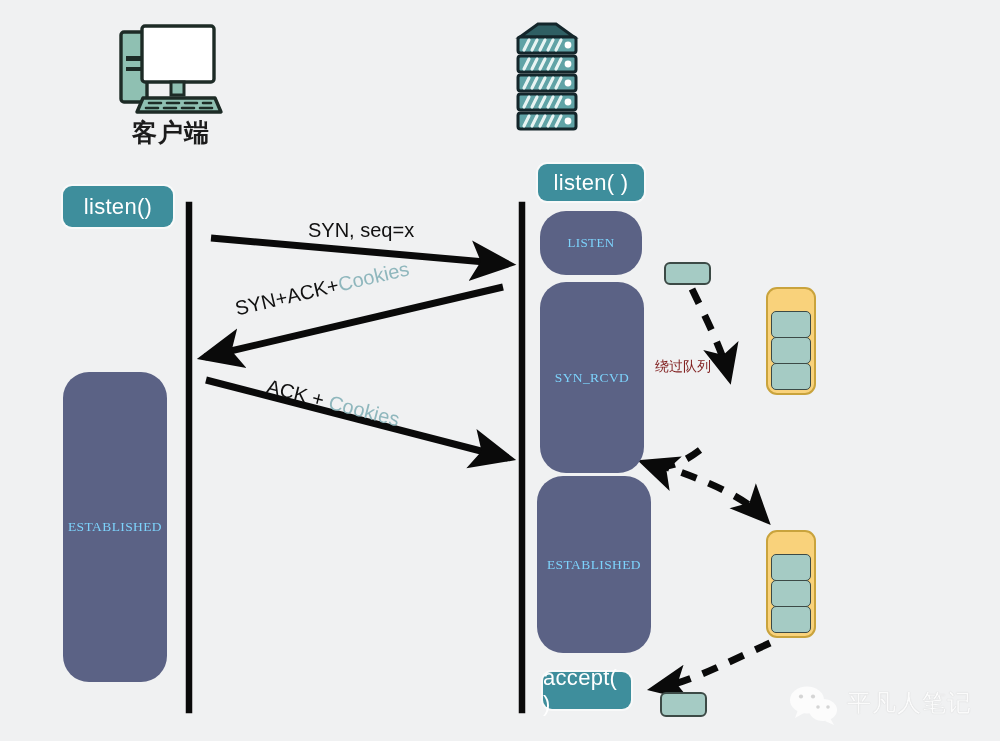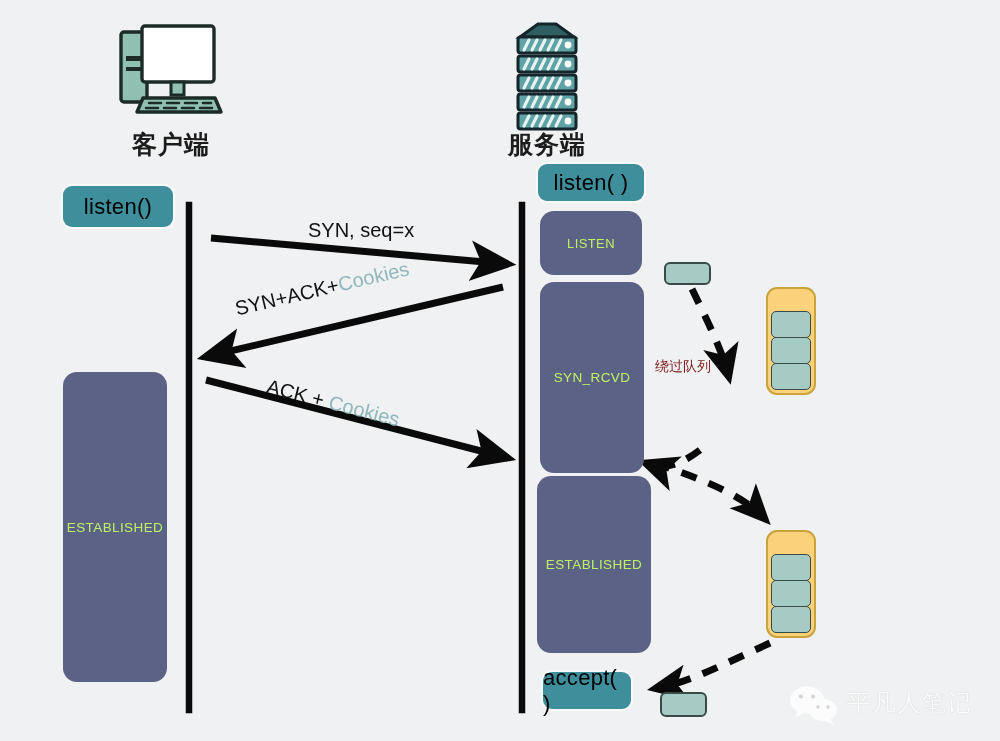--- a/index.html
+++ b/index.html
@@ -12,44 +12,45 @@
   #stage{position:relative;width:1000px;height:741px;}
 
   
   #vec{position:absolute;left:0;top:0;width:1000px;height:741px;pointer-events:none;}
 
   
   .endpoint{position:absolute;text-align:center;}
   .endpoint .cap{
     font-size:25px;font-weight:700;color:#1c1c1c;
     font-family:"DejaVu Sans","Liberation Sans",sans-serif;
-    margin-top:16px;letter-spacing:1px;
+    margin-top:4px;letter-spacing:1px;
   }
 
   
   .pill{
     position:absolute;
     background:#3e8e9c;
-    color:#000000;
+    color:#ffffff;
     border-radius:9px;
     font-size:22px;
     display:flex;align-items:center;justify-content:center;
     box-shadow:0 0 0 2px rgba(255,255,255,.55);
     letter-spacing:.3px;
   }
 
   
   .state{
     position:absolute;
     background:#5b6285;
-    border-radius:14px;
-    color:#bef264;
+    border-radius:26px;
+    color:#7dd3fc;
     display:flex;align-items:center;justify-content:center;
     font-size:13.5px;
     letter-spacing:.4px;
+    font-family:Liberation Serif, serif;
   }
   .state.small{font-size:13px;}
 
   
   .queue{
     position:absolute;
     background:#f9d27b;
     border:2.5px solid #c9a33c;
     border-radius:11px;
     box-sizing:border-box;
@@ -193,23 +194,20 @@
       <ellipse cx="33" cy="22" rx="14" ry="11" fill="#ffffff"></ellipse>
       <path d="M40,30 L44,37 L35,33 Z" fill="#ffffff"></path>
       <circle cx="28" cy="19" r="1.8" fill="#cfcfcf"></circle>
       <circle cx="38" cy="19" r="1.8" fill="#cfcfcf"></circle>
     </g>
   </svg>
 
   <div class="endpoint" style="left:86px;top:112px;width:170px;">
     <div class="cap">客户端</div>
   </div>
-  <div class="endpoint" style="left:462px;top:112px;width:170px;">
-    <div class="cap">服务端</div>
-  </div>
 
   <div class="pill" style="left:63px;top:186px;width:110px;height:41px;">listen()</div>
 
 
   <div class="state" style="left:63px;top:372px;width:104px;height:310px;">ESTABLISHED</div>
 
   <div class="pill" style="left:538px;top:164px;width:106px;height:37px;">listen( )</div>
 
   <div class="state small" style="left:540px;top:211px;width:102px;height:64px;">LISTEN</div>
 

